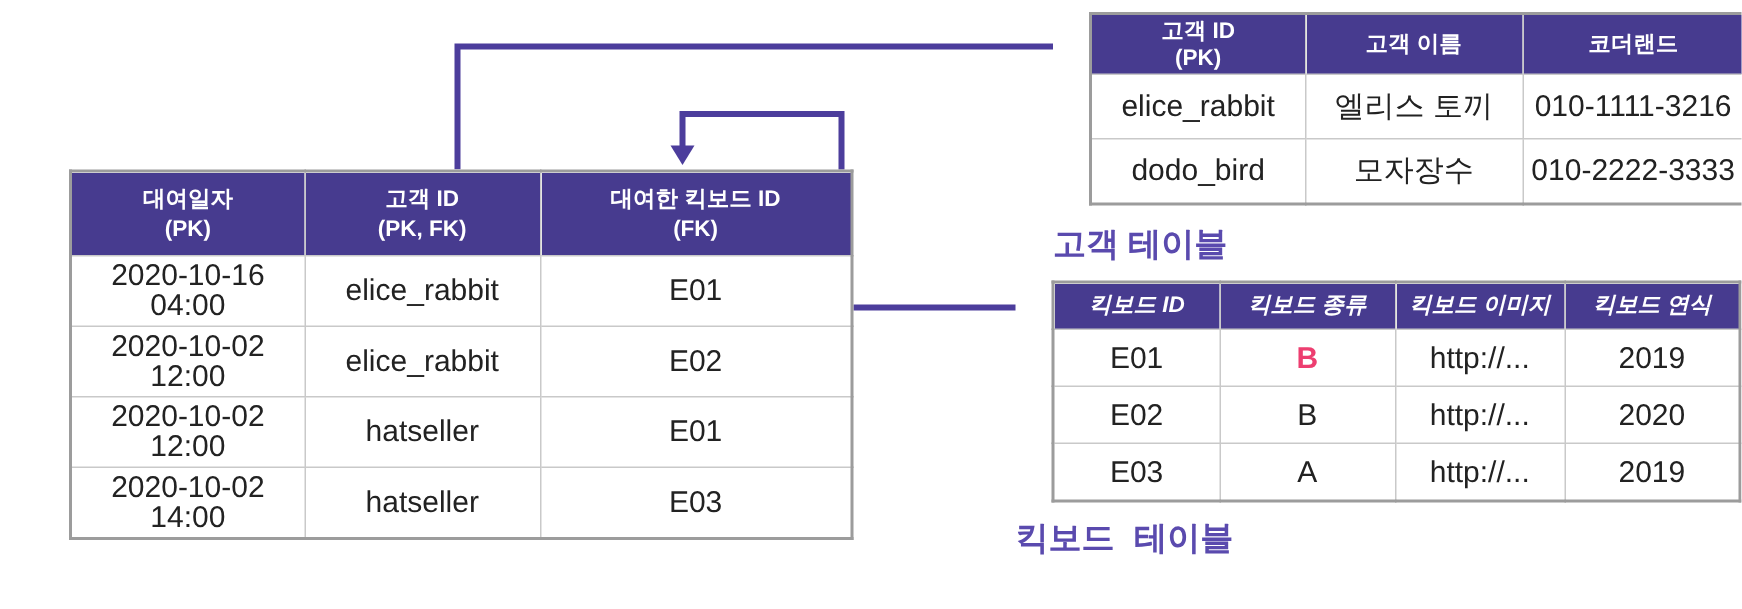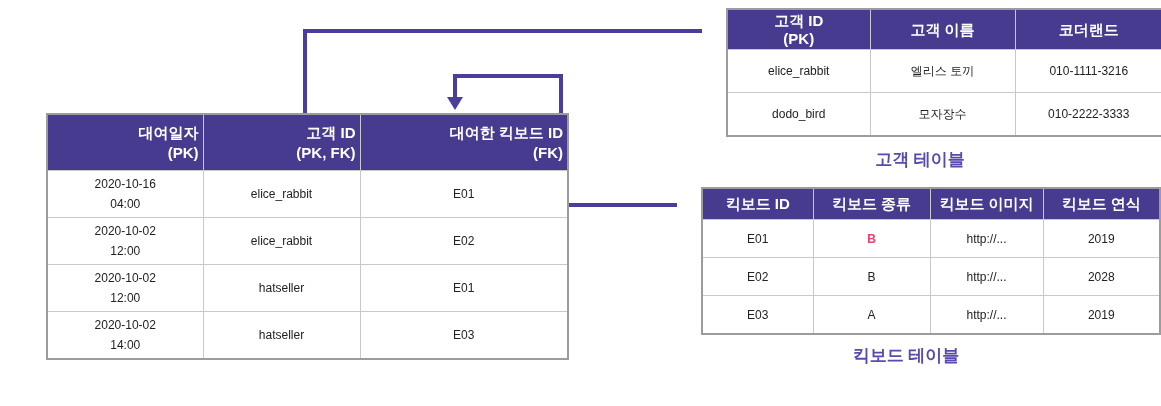--- a/index.html
+++ b/index.html
@@ -19,40 +19,40 @@
 
   svg.connectors{position:absolute;left:0;top:0;pointer-events:none;}
   .connector{stroke:var(--connector);stroke-width:4;fill:none;}
   .arrowhead{fill:var(--connector);}
 
   table{position:absolute;border-collapse:collapse;table-layout:fixed;box-sizing:border-box;
         border:2px solid var(--border_outer);background:#fff;margin-left:24px;}
   th,td{border:1px solid var(--border_inner);text-align:center;vertical-align:middle;
         padding:0 4px;overflow:hidden;}
   th{background:var(--header_bg);color:var(--header_text);font-weight:700;font-size:15px;line-height:20px;}
-  td{color:var(--cell_text);font-size:12px;line-height:20px;font-weight:400;}
+  td{color:var(--cell_text);font-size:20px;line-height:20px;font-weight:400;}
 
   .t-rental{left:22px;top:113px;width:521px;}
-  .t-rental th{height:55px;text-align:right;}
+  .t-rental th{height:55px;}
   .t-rental td{height:46px;}
 
   .t-customer{left:702px;top:8px;width:436px;}
   .t-customer th{height:39px;line-height:18px;}
   .t-customer td{height:42px;}
 
   .t-kickboard{left:677px;top:187px;width:458px;}
-  .t-kickboard th{height:30px;}
+  .t-kickboard th{height:30px;font-style:italic;}
   .t-kickboard td{height:37px;}
 
   .hl{color:var(--highlight);font-weight:700;}
 
-  .caption{position:absolute;text-align:center;font-weight:700;font-size:17px;color:var(--caption);}
+  .caption{position:absolute;text-align:left;font-weight:700;font-size:22px;color:var(--caption);}
   .cap-rental{left:22px;top:362px;width:521px;}
   .cap-customer{left:702px;top:148px;width:436px;}
-  .cap-kickboard{left:677px;top:344px;width:458px;}
+  .cap-kickboard{left:677px;top:344px;width:458px;font-family:Liberation Mono, monospace;}
 </style>
 </head>
 <body>
 
 <div class="stage">
 
   <svg class="connectors" width="1161" height="406" viewBox="0 0 1161 406">
     <polyline class="connector" points="702,31 305,31 305,113"></polyline>
     <polyline class="connector" points="677,205 561,205 561,76 455,76 455,99"></polyline>
     <polygon class="arrowhead" points="447,97 463,97 455,110"></polygon>
@@ -166,21 +166,21 @@
       <tr>
         <td>E01</td>
         <td class="hl">B</td>
         <td>http://...</td>
         <td>2019</td>
       </tr>
       <tr>
         <td>E02</td>
         <td>B</td>
         <td>http://...</td>
-        <td>2028</td>
+        <td>2020</td>
       </tr>
       <tr>
         <td>E03</td>
         <td>A</td>
         <td>http://...</td>
         <td>2019</td>
       </tr>
     </tbody>
   </table>
   <div class="caption cap-kickboard">킥보드 테이블</div>

